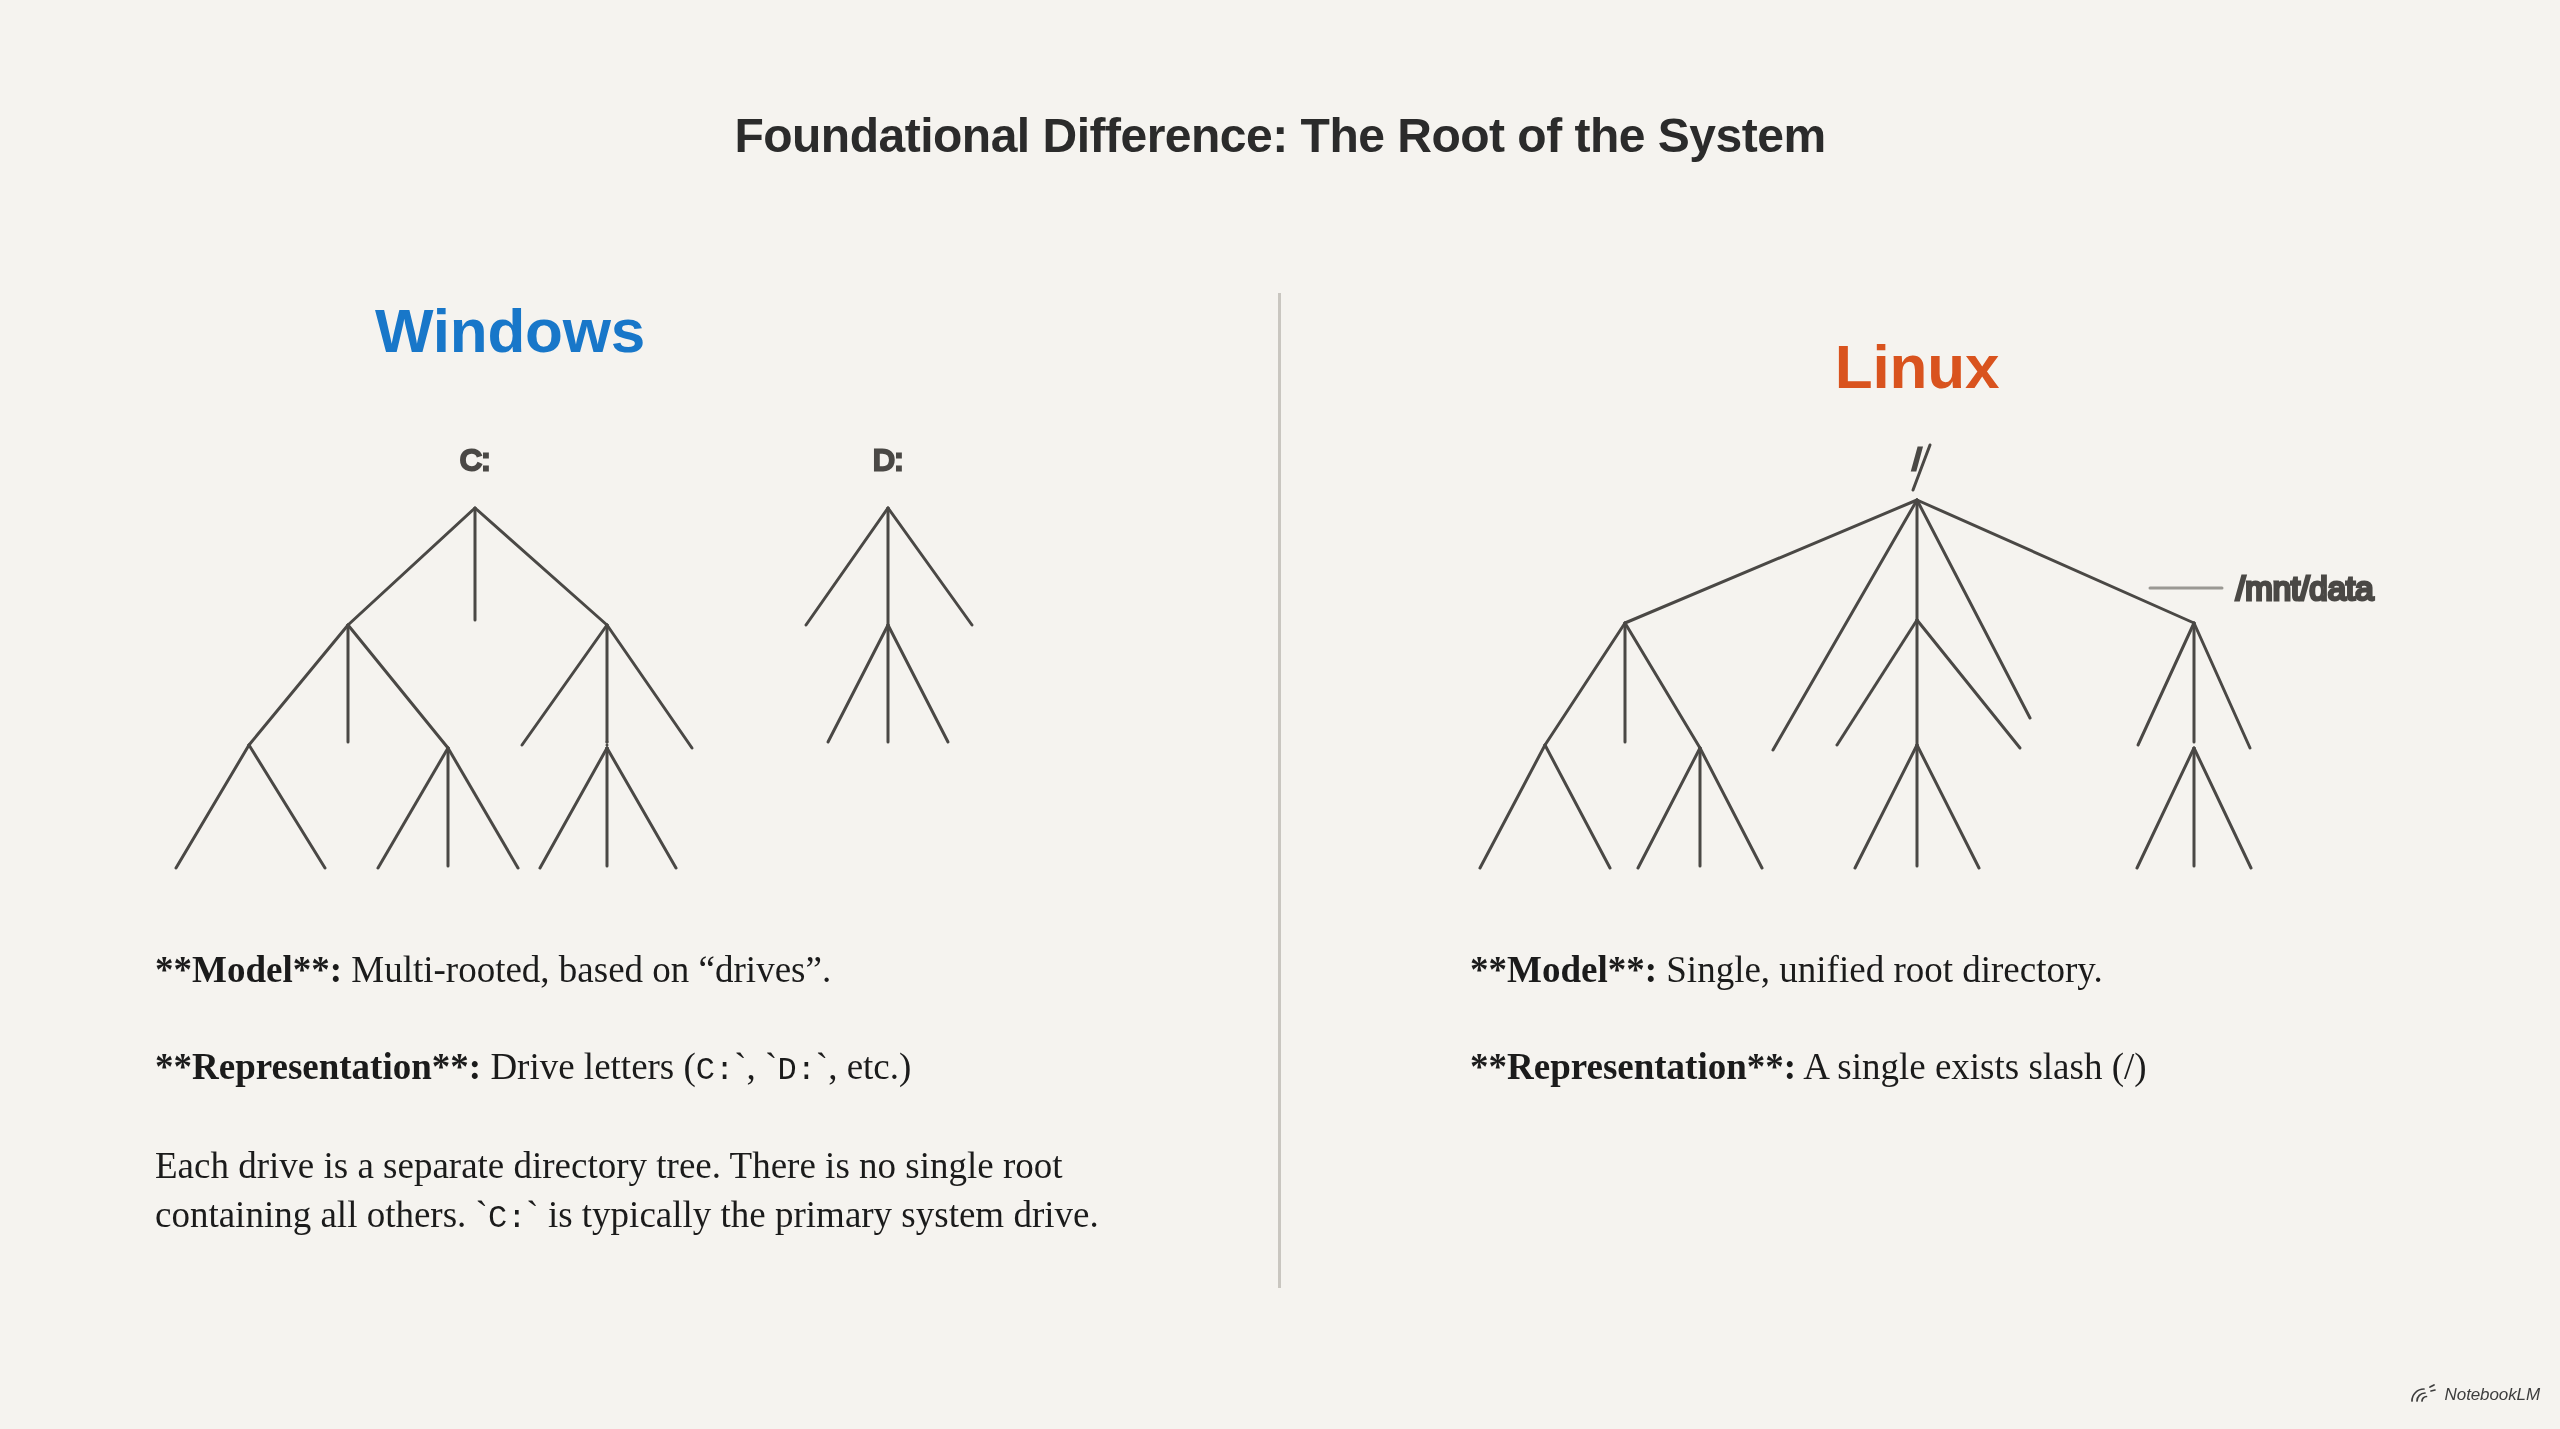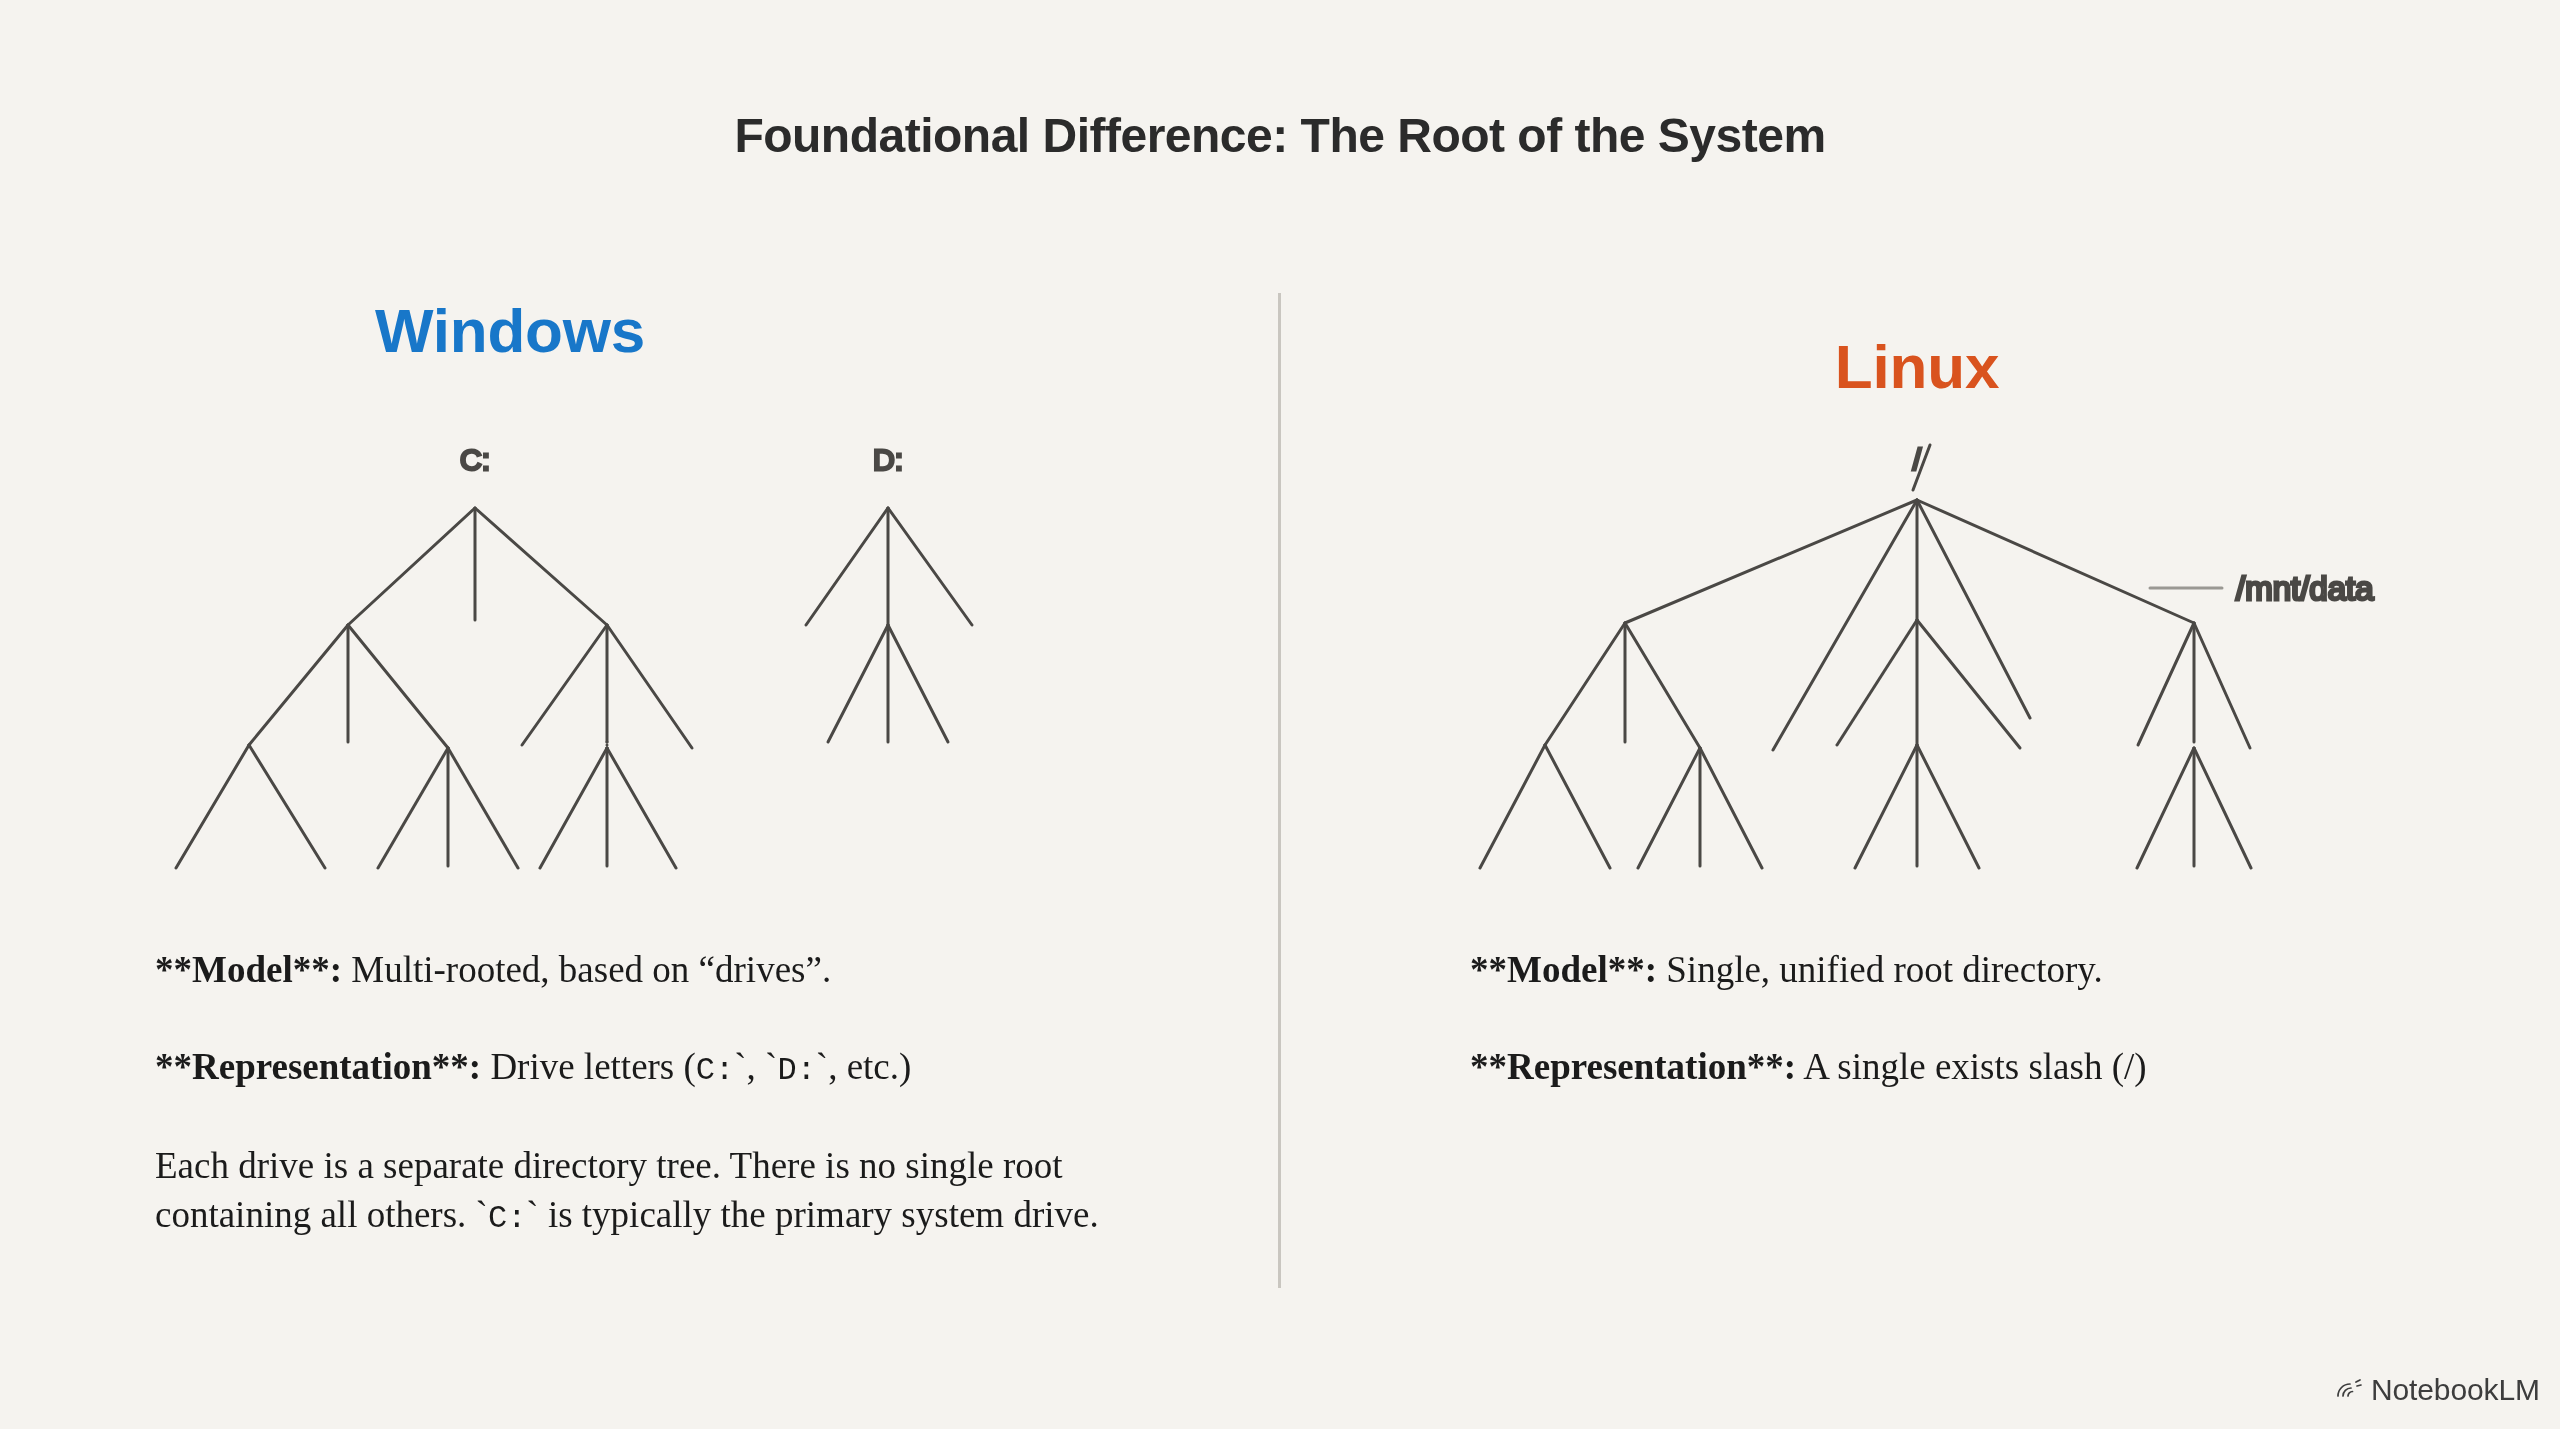--- a/index.html
+++ b/index.html
@@ -114,22 +114,23 @@
     position: absolute;
     right: 20px;
     bottom: 22px;
     display: flex;
     align-items: center;
     gap: 9px;
     color: #3d3d3d;
   }
   .watermark-text {
     font-family: "Liberation Sans", sans-serif;
-    font-size: 30px;
+    font-size: 17px;
     letter-spacing: -0.1px;
+    font-style: italic;
   }
 </style>
 </head>
 <body>
 
 <div class="slide">
 
   <div class="title">Foundational Difference: The Root of the System</div>
 
   <div class="col-heading" id="heading-windows">Windows</div>

